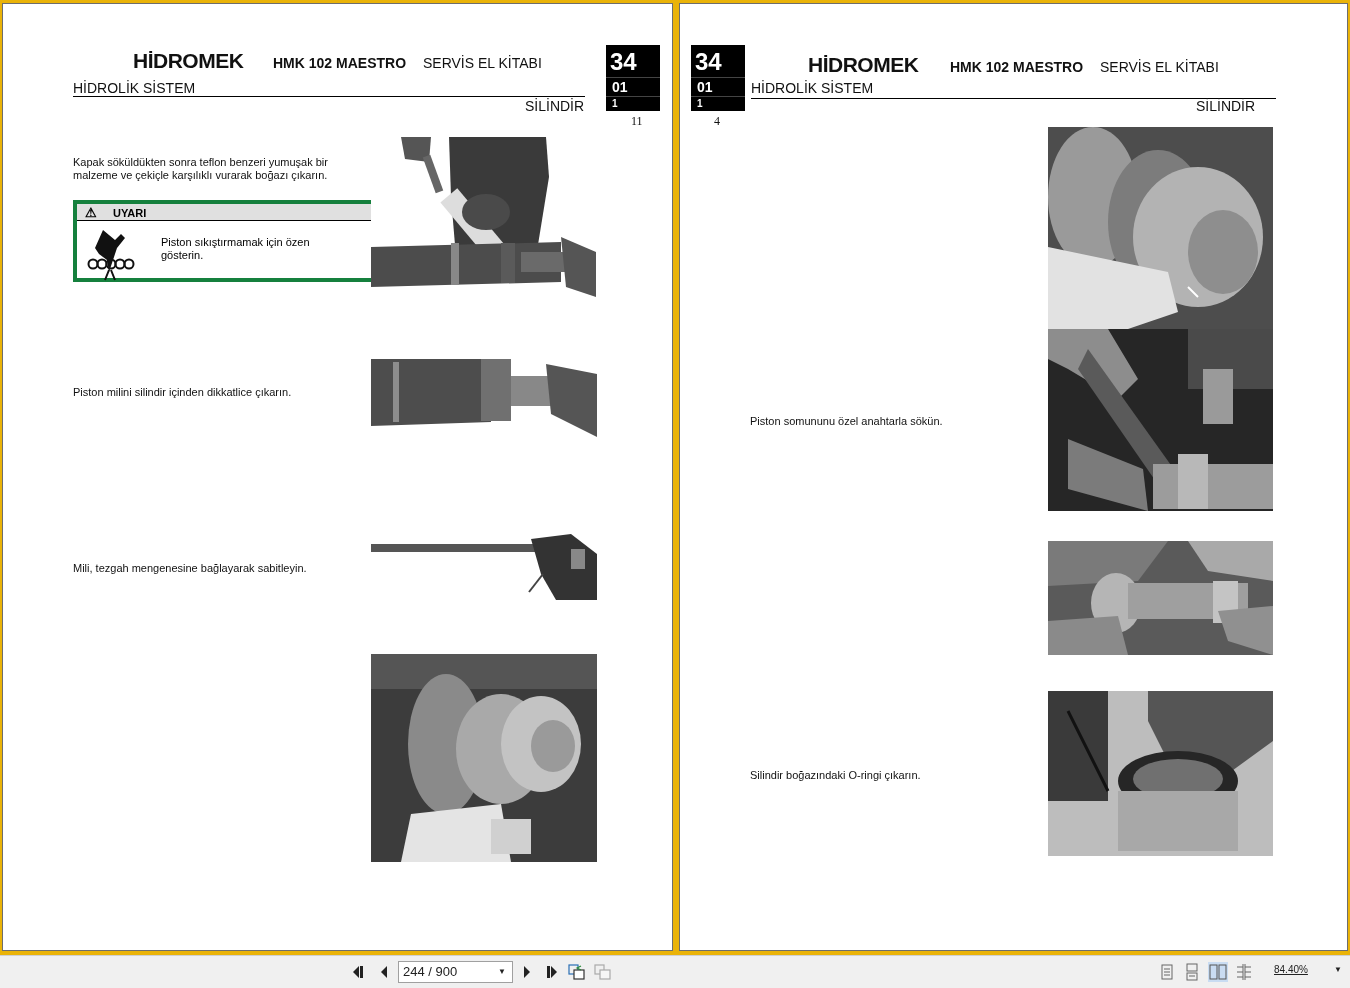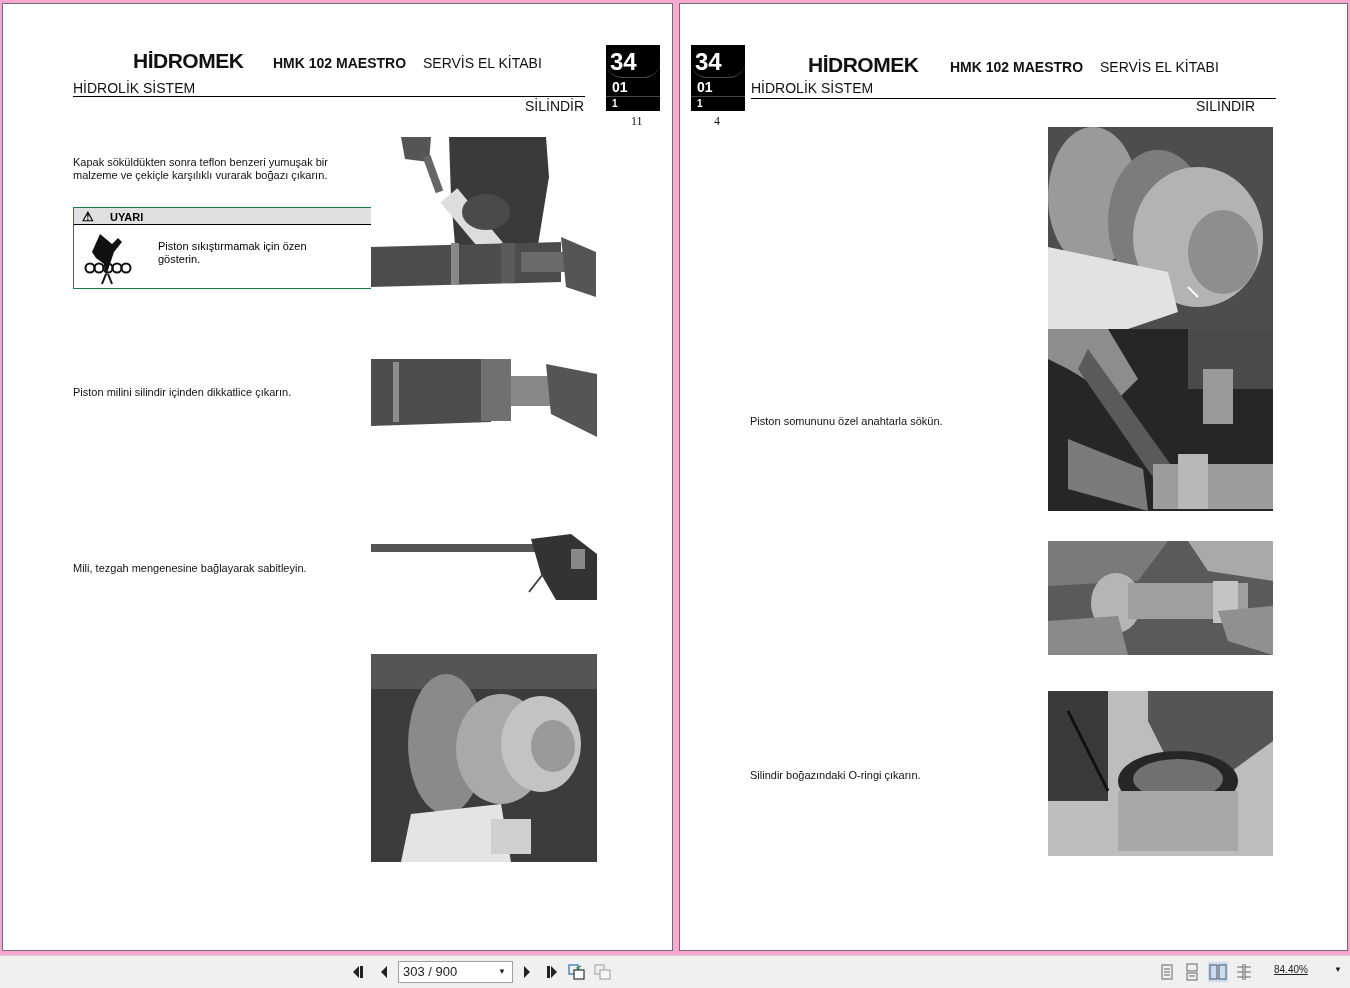--- a/index.html
+++ b/index.html
@@ -1,35 +1,35 @@
 <!DOCTYPE html>
 <html><head>
 <meta charset="utf-8">
 <style>
   * { box-sizing: border-box; margin: 0; padding: 0; }
   html, body { width: 1350px; height: 988px; overflow: hidden; background: #a8a8a8; font-family: "Liberation Sans", sans-serif; }
-  .viewer { position: absolute; left: 0; top: 0; width: 1350px; height: 955px; background: #f9a8d4; padding-left: 16px; }
+  .viewer { position: absolute; left: 0; top: 0; width: 1350px; height: 955px; background: #eab308; padding-left: 16px; }
   .page { position: absolute; top: 3px; height: 948px; background: #fff; border: 1px solid #6d6d6d; }
   .page.left { left: 2px; width: 671px; }
   .page.right { left: 679px; width: 669px; }
 
   .brand { position: absolute; font-weight: bold; font-size: 21px; letter-spacing: -0.5px; color: #111; font-family: "Liberation Sans", sans-serif; }
   .brand-model { position: absolute; font-weight: bold; font-size: 14px; color: #111; }
   .brand-sub { position: absolute; font-size: 14px; color: #111; }
   .section { position: absolute; font-size: 14px; color: #111; }
   .rule { position: absolute; height: 1px; background: #000; }
   .subsection { position: absolute; font-size: 14px; color: #111; text-align: center; }
   .tab { position: absolute; width: 54px; background: #000; color: #fff; }
-  .tab .big { display: block; height: 33px; font-size: 24px; font-weight: bold; padding-left: 4px; line-height: 33px; border-bottom: 1px solid #444; border-radius: 16px; }
+  .tab .big { display: block; height: 33px; font-size: 24px; font-weight: bold; padding-left: 4px; line-height: 33px; border-bottom: 1px solid #444; }
   .tab .mid { display: block; height: 19px; font-size: 14px; font-weight: bold; padding-left: 6px; line-height: 19px; border-bottom: 1px solid #444; }
   .tab .small { display: block; height: 14px; font-size: 10px; font-weight: bold; padding-left: 6px; line-height: 14px; }
   .pnum { position: absolute; font-family: "Liberation Serif", serif; font-size: 12px; color: #111; }
 
   .txt { position: absolute; font-size: 11px; line-height: 13px; color: #111; }
-  .warn { position: absolute; left: 70px; top: 203px; width: 324px; height: 82px; border: 1px solid #15803d; }
+  .warn { position: absolute; left: 70px; top: 196px; width: 324px; height: 82px; border: 4px solid #15803d; }
   .warn-head { height: 17px; background: #e0e0e0; border-bottom: 1px solid #000; font-size: 11px; font-weight: bold; line-height: 17px; padding-left: 8px; }
   .warn-head .tri { display: inline-block; width: 18px; font-size: 13px; }
   .warn-head .lbl { margin-left: 10px; }
   .warn-icon { position: absolute; left: 8px; top: 22px; width: 56px; height: 56px; }
   .warn-text { position: absolute; left: 84px; top: 32px; font-size: 11px; line-height: 13px; width: 180px; }
 
   .photo { position: absolute; overflow: hidden; }
   .photo svg { width: 100%; height: 100%; display: block; }
 
   .toolbar { position: absolute; left: 0; top: 955px; width: 1350px; height: 33px; background: #f0f0f0; border-top: 1px solid #d0d0d0; }
@@ -209,21 +209,21 @@
         <path d="M7 1 L1 7 L7 13 Z" fill="#222"></path>
         <rect x="8" y="1" width="3" height="12" fill="#222"></rect>
       </svg>
   </div>
   <div class="tb-btn" style="left:375px;">
     <svg width="12" height="14" viewBox="0 0 12 14">
         <path d="M9 1 L3 7 L9 13 Z" fill="#222"></path>
       </svg>
   </div>
   <div class="page-field">
-    <span>303 / 900</span>
+    <span>244 / 900</span>
     <span class="dd">▼</span>
   </div>
   <div class="tb-btn" style="left:518px;">
     <svg width="12" height="14" viewBox="0 0 12 14">
         <path d="M3 1 L9 7 L3 13 Z" fill="#222"></path>
       </svg>
   </div>
   <div class="tb-btn" style="left:542px;">
     <svg width="14" height="14" viewBox="0 0 14 14">
         <rect x="3" y="1" width="3" height="12" fill="#222"></rect>

